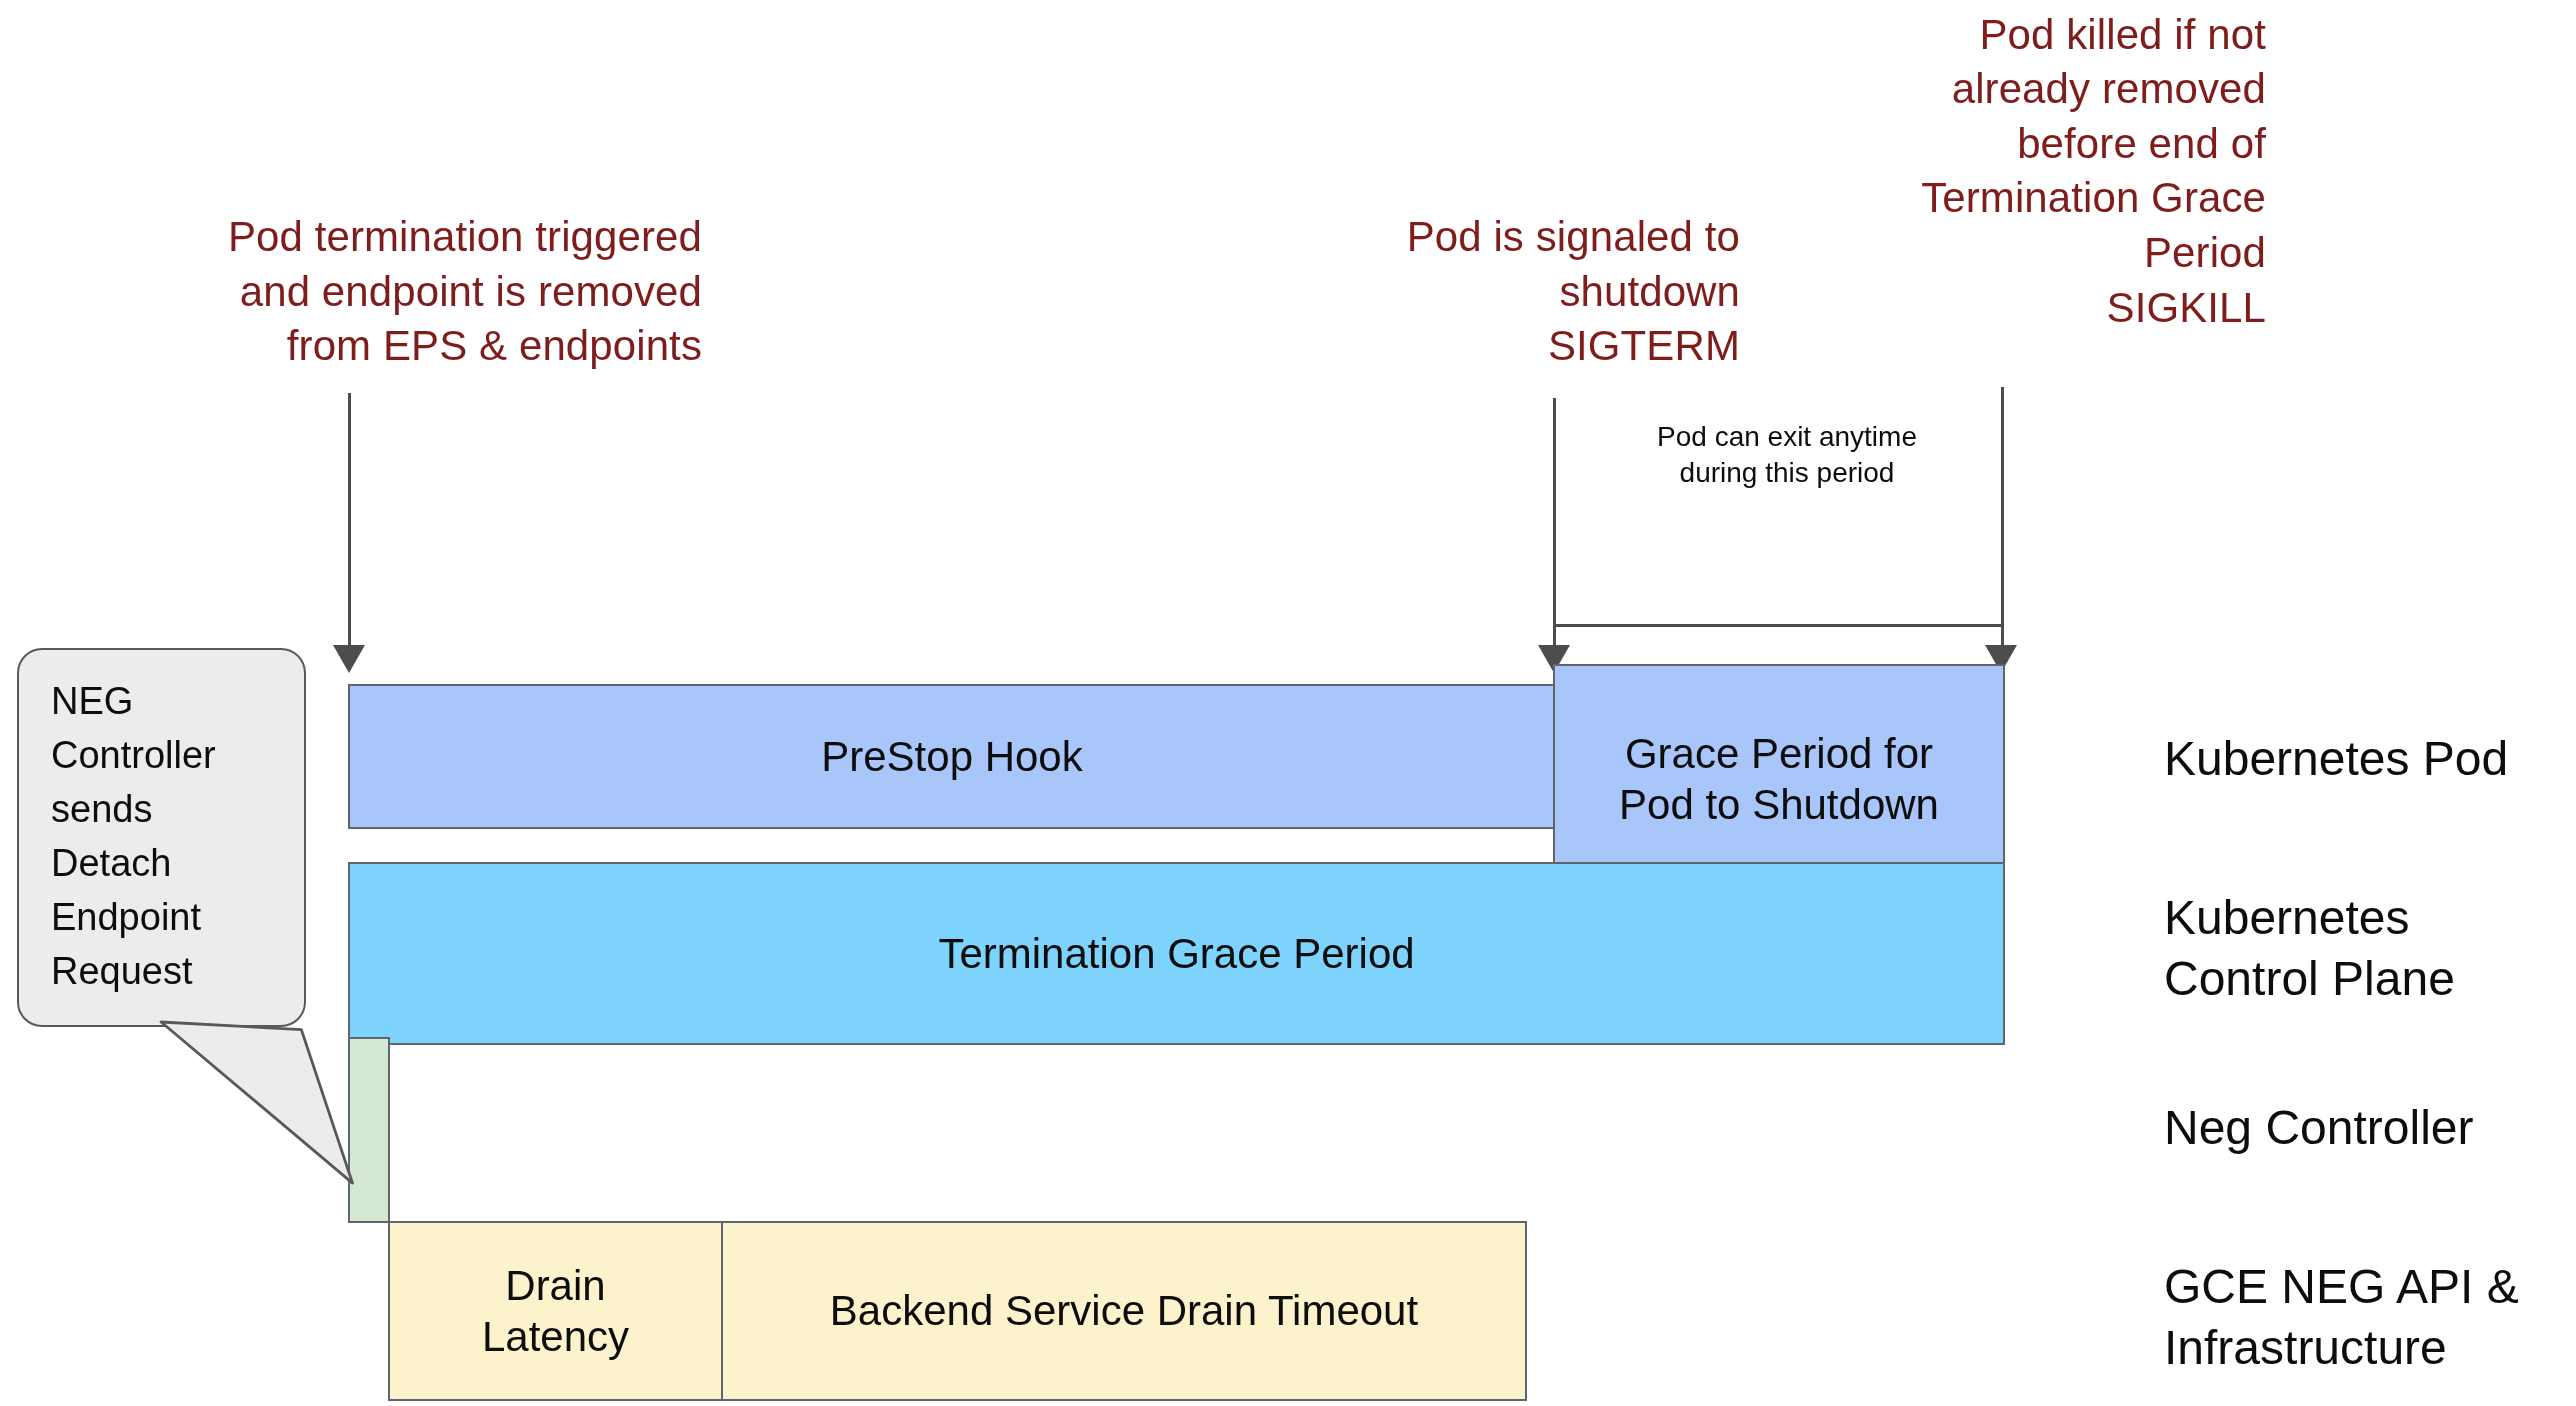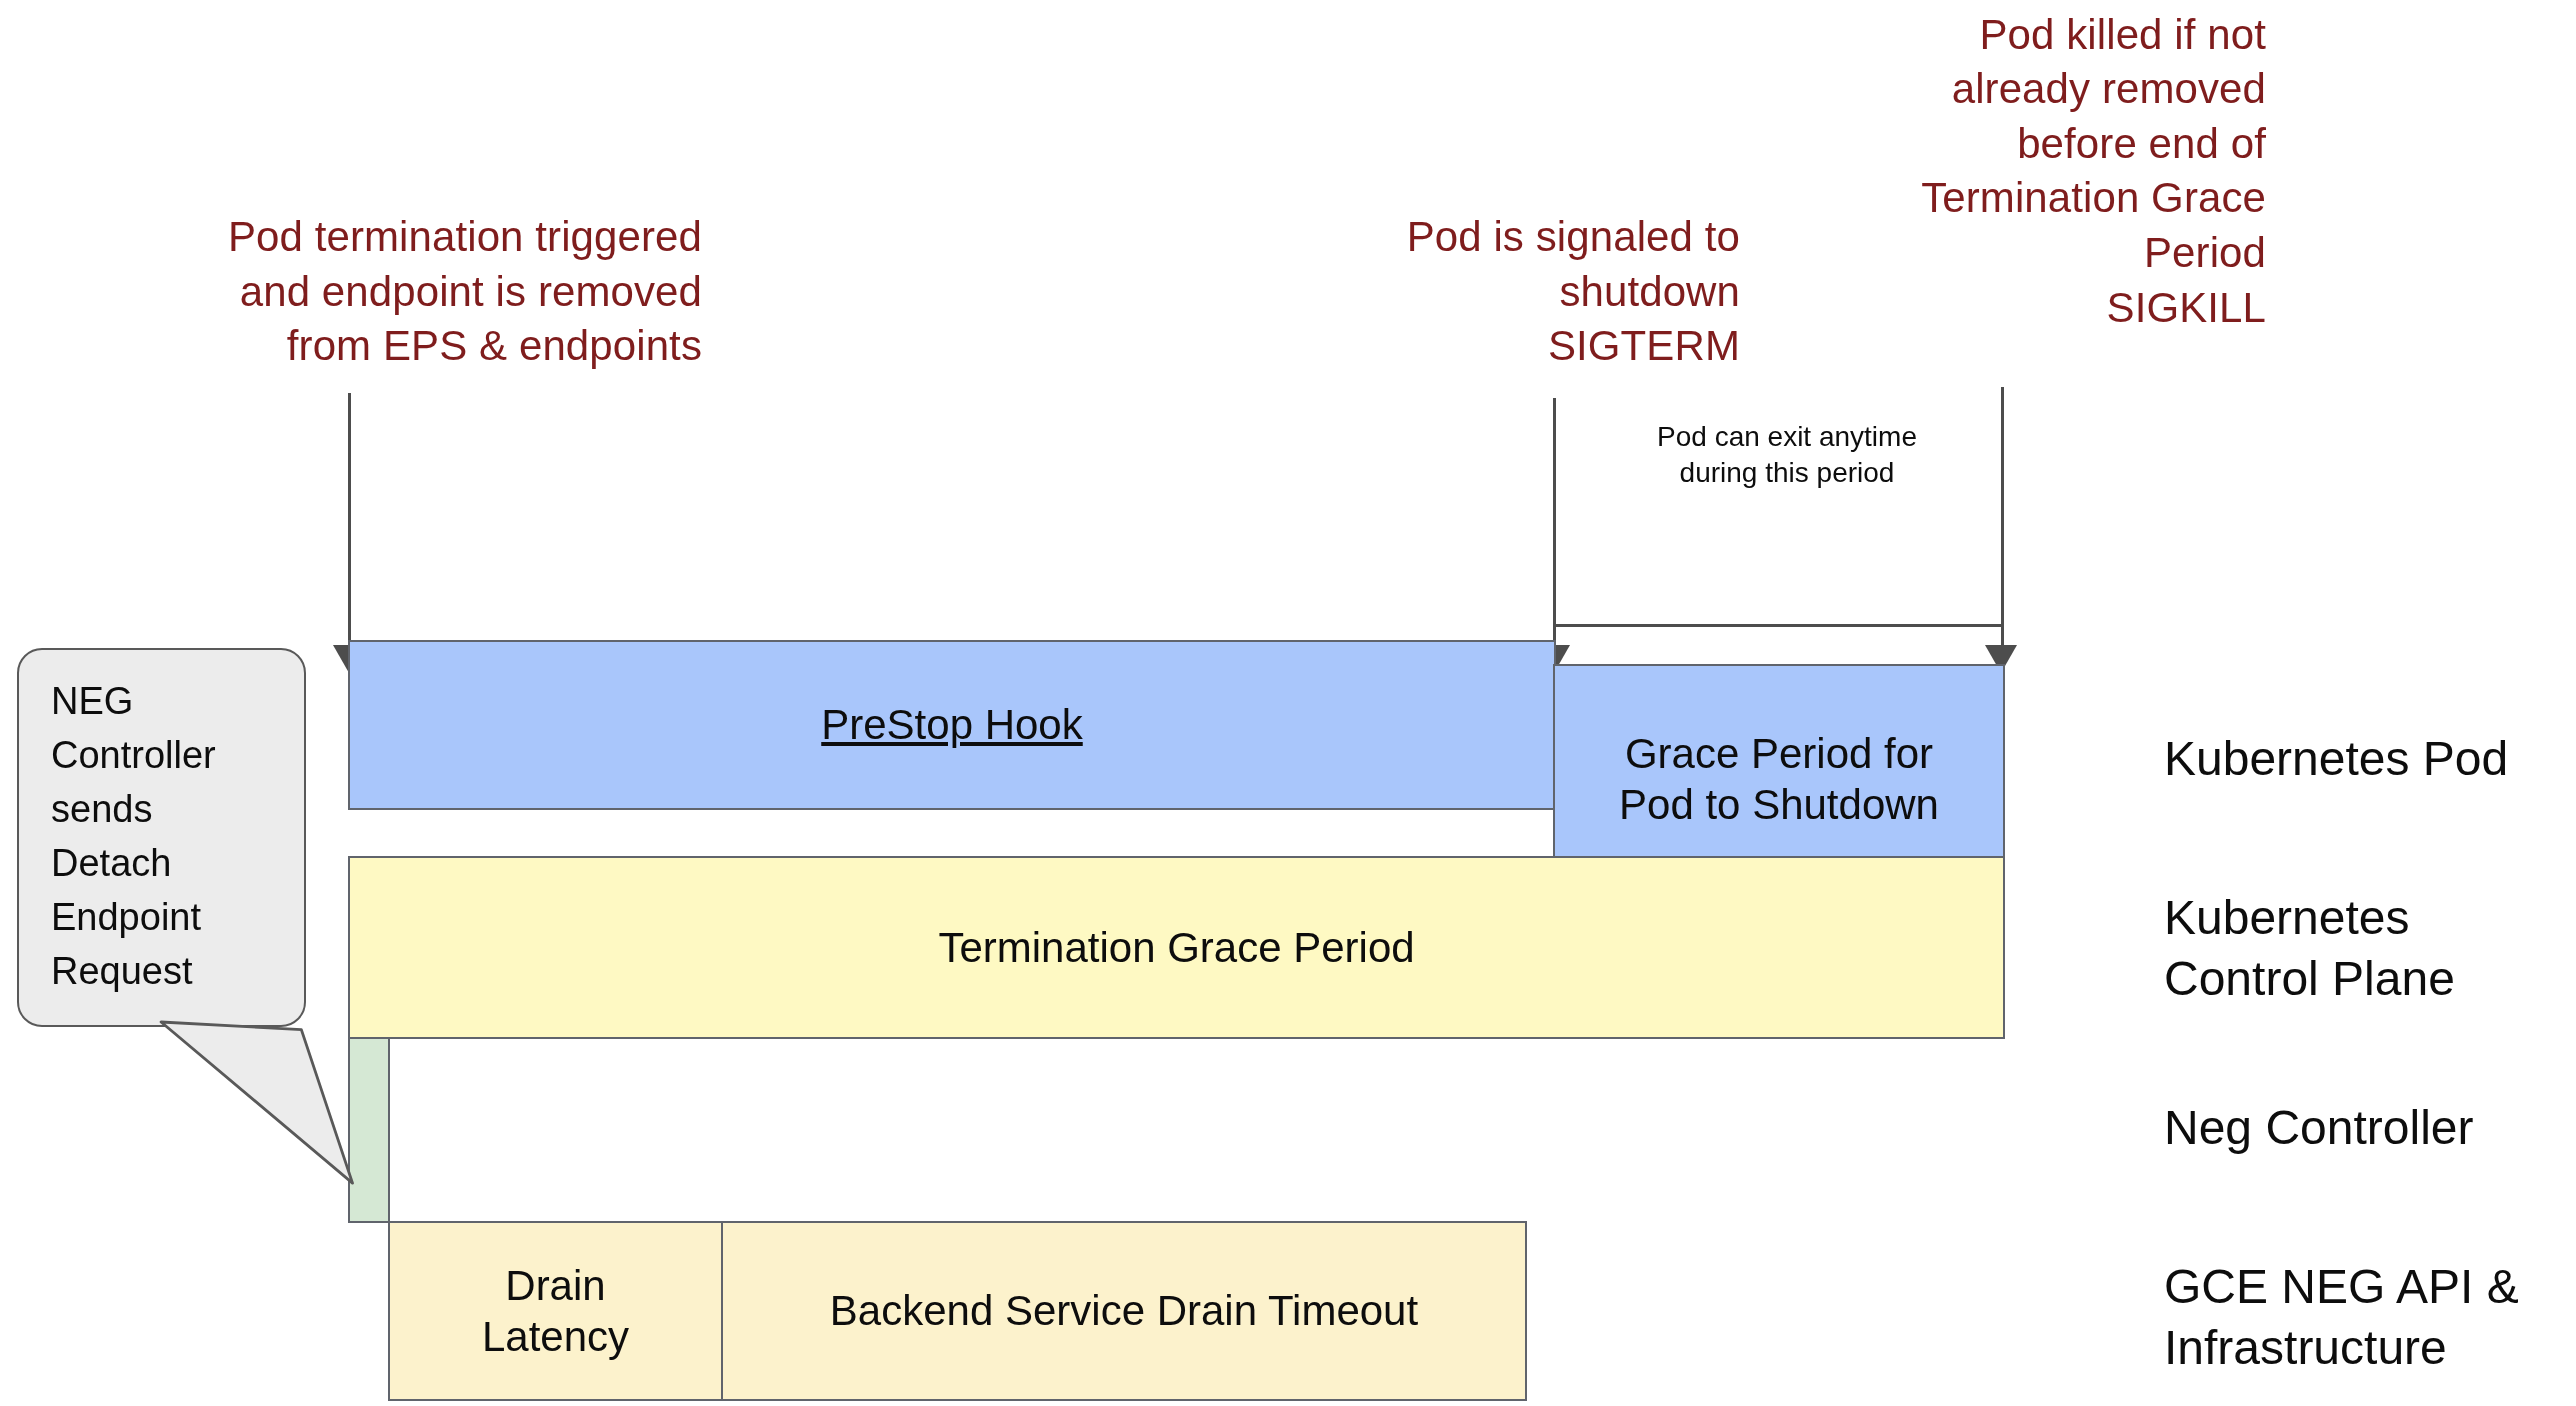--- a/index.html
+++ b/index.html
@@ -66,21 +66,21 @@
     align-items: center;
     justify-content: center;
     text-align: center;
     font-size: 42px;
     line-height: 1.22;
     color: #0d0d0d;
     white-space: pre-line;
   }
   .bar-prestop      { background: #a9c6fb; }
   .bar-grace        { background: #a9c6fb; }
-  .bar-tgp          { background: #fef9c3; }
+  .bar-tgp          { background: #7dd3fc; margin-top: 6px; }
   .bar-neg          { background: #d5e8d4; }
   .bar-yellow       { background: #fcf2cc; }
 
   
   .lane-label {
     position: absolute;
     font-size: 48px;
     line-height: 1.28;
     color: #0d0d0d;
     white-space: pre-line;
@@ -129,21 +129,21 @@
   <div class="arrowhead" style="left:333px; top:645px;"></div>
 
   <div class="vline" style="left:1553px; top:398px; height:251px;"></div>
   <div class="arrowhead" style="left:1538px; top:645px;"></div>
 
   <div class="vline" style="left:2001px; top:387px; height:263px;"></div>
   <div class="arrowhead" style="left:1985px; top:645px;"></div>
 
   <div class="hline" style="left:1553px; top:624px; width:450px;"></div>
 
-  <div class="bar bar-prestop" style="left:348px; top:640px; width:1208px; height:170px;text-decoration:underline;">PreStop Hook</div>
+  <div class="bar bar-prestop" style="left:348px; top:684px; width:1208px; height:145px;">PreStop Hook</div>
 
   <div class="bar bar-grace" style="left:1553px; top:664px; width:452px; height:230px;">Grace Period for
 Pod to Shutdown</div>
 
   <div class="bar bar-tgp" style="left:348px; top:856px; width:1657px; height:183px;">Termination Grace Period</div>
 
   <div class="bar bar-neg" style="left:348px; top:1037px; width:42px; height:186px;"></div>
 
   <div class="bar bar-yellow" style="left:388px; top:1221px; width:335px; height:180px;">Drain
 Latency</div>

